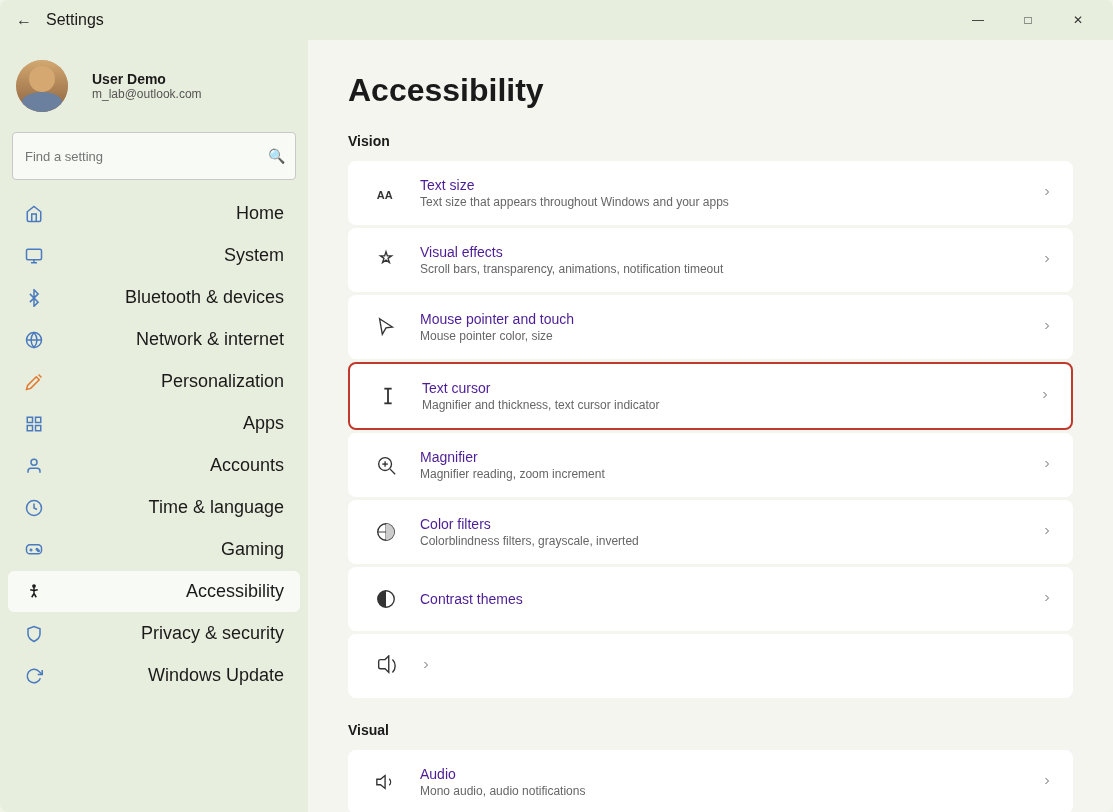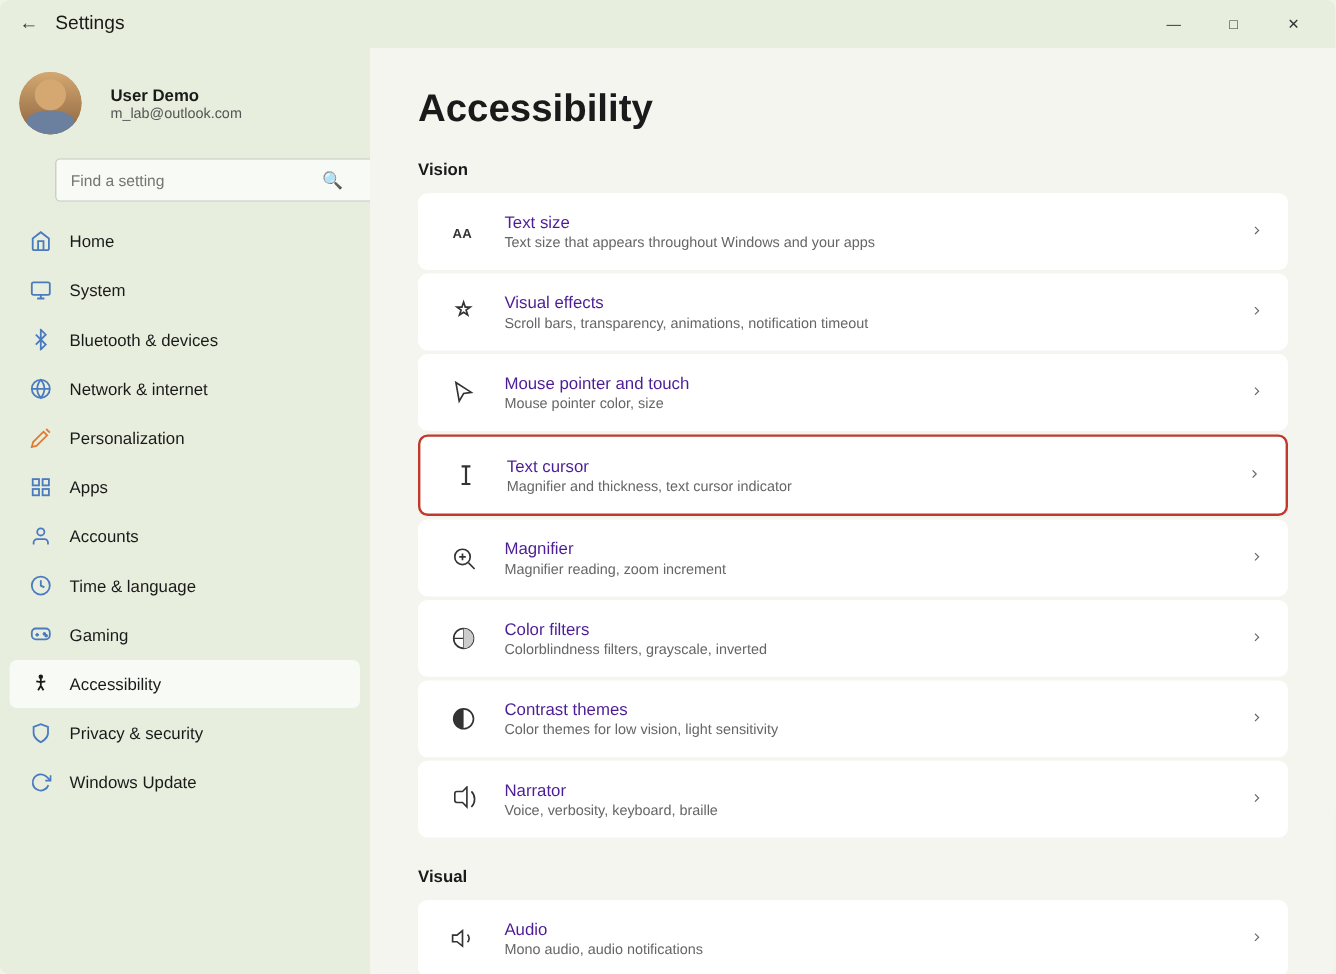--- a/index.html
+++ b/index.html
@@ -120,48 +120,48 @@
     }
     .user-info { display: flex; flex-direction: column; }
     .user-name { font-size: 14px; font-weight: 600; color: #1a1a1a; }
     .user-email { font-size: 12px; color: #555; }
     .search-box {
       margin: 0 12px 12px 12px;
       position: relative;
     }
     .search-input {
       width: 100%;
-      height: 36px;
+      height: 48px;
       border: 1px solid #c8c8c8;
       border-radius: 4px;
       padding: 0 36px 0 12px;
       font-size: 13px;
       background: rgba(255,255,255,0.7);
       outline: none;
       color: #555;
-      margin-left: 34px;
     }
     .search-icon {
       position: absolute;
       right: 10px;
       top: 50%;
       transform: translateY(-50%);
       color: #666;
       font-size: 14px;
     }
     .nav-item {
       display: flex;
       align-items: center;
       padding: 10px 16px;
       gap: 14px;
       cursor: pointer;
       border-radius: 6px;
       margin: 1px 8px;
-      font-size: 14px;
+      font-size: 18px;
       color: #1a1a1a;
+      justify-content: space-between;
     }
     .nav-item.active { background: rgba(255,255,255,0.7); font-weight: 500; }
     .nav-icon {
       width: 20px;
       height: 20px;
       display: flex;
       align-items: center;
       justify-content: center;
       flex-shrink: 0;
     }
@@ -470,37 +470,32 @@
               </div>
               <div class="settings-item">
                 <div class="item-icon">
                   <svg width="22" height="22" viewBox="0 0 24 24" fill="none" stroke="#333" stroke-width="1.5">
                     <circle cx="12" cy="12" r="9"></circle>
                     <path d="M12 3a9 9 0 000 18z" fill="#333" stroke="none"></path>
                   </svg>
                 </div>
                 <div class="item-text">
       <div class="item-title">Contrast themes</div>
-      <div class="item-subtitle">Color themes for low vision, light sensitivity</div>
     </div>
                 <div class="item-chevron"><svg width="12" height="12" viewBox="0 0 24 24" fill="none" stroke="#666" stroke-width="2">
                     <polyline points="9 18 15 12 9 6"></polyline>
                   </svg></div>
               </div>
               <div class="settings-item">
                 <div class="item-icon">
                   <svg width="22" height="22" viewBox="0 0 24 24" fill="none" stroke="#333" stroke-width="1.5">
                     <path d="M11 5H6a2 2 0 00-2 2v6a2 2 0 002 2h5l4 4V1l-4 4z"></path>
                     <path d="M19.07 4.93a10 10 0 010 14.14"></path>
                   </svg>
                 </div>
-                <div class="item-text">
-      <div class="item-title">Narrator</div>
-      <div class="item-subtitle">Voice, verbosity, keyboard, braille</div>
-    </div>
                 <div class="item-chevron"><svg width="12" height="12" viewBox="0 0 24 24" fill="none" stroke="#666" stroke-width="2">
                     <polyline points="9 18 15 12 9 6"></polyline>
                   </svg></div>
               </div>
             </div>
           </div>
           <div>
             <div class="section-title">Visual</div>
             <div class="settings-list">
               <div class="settings-item">

